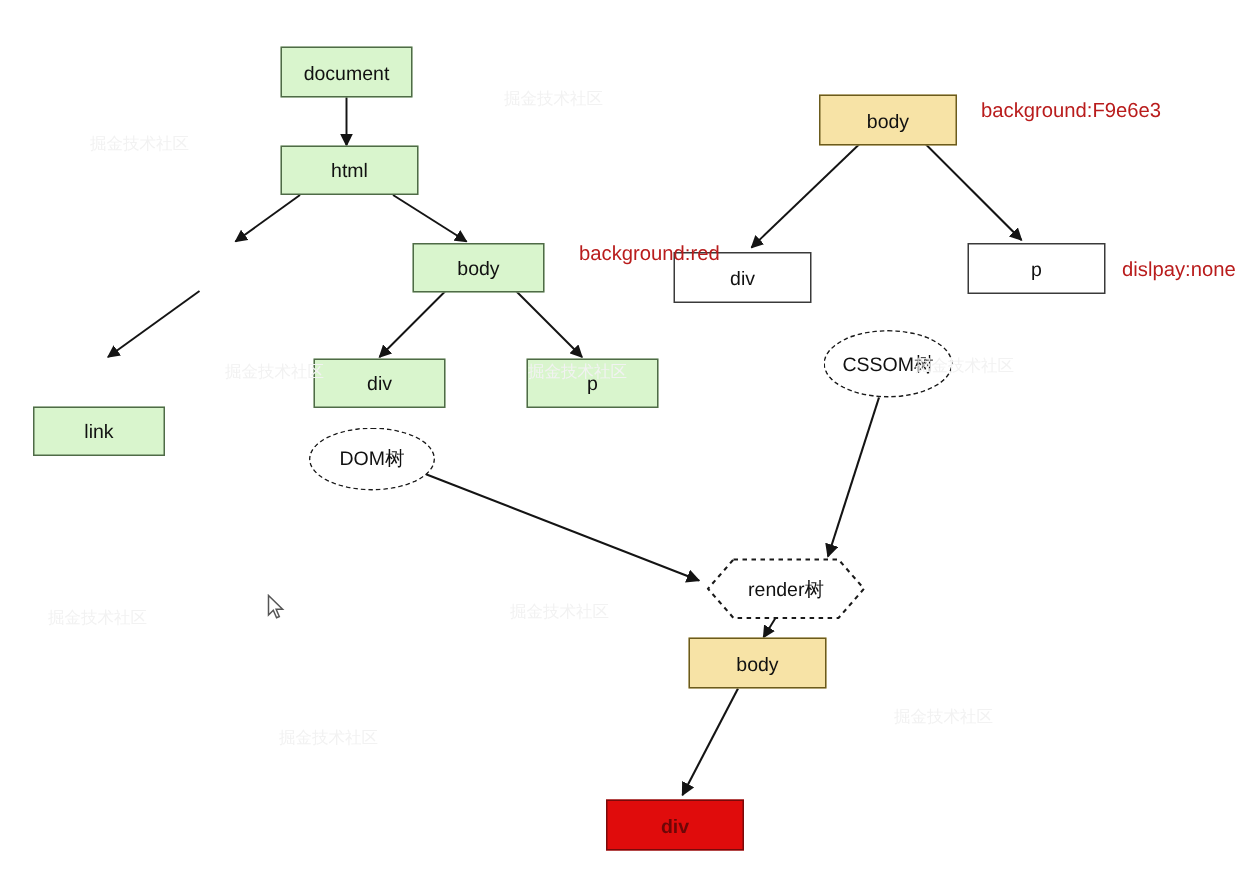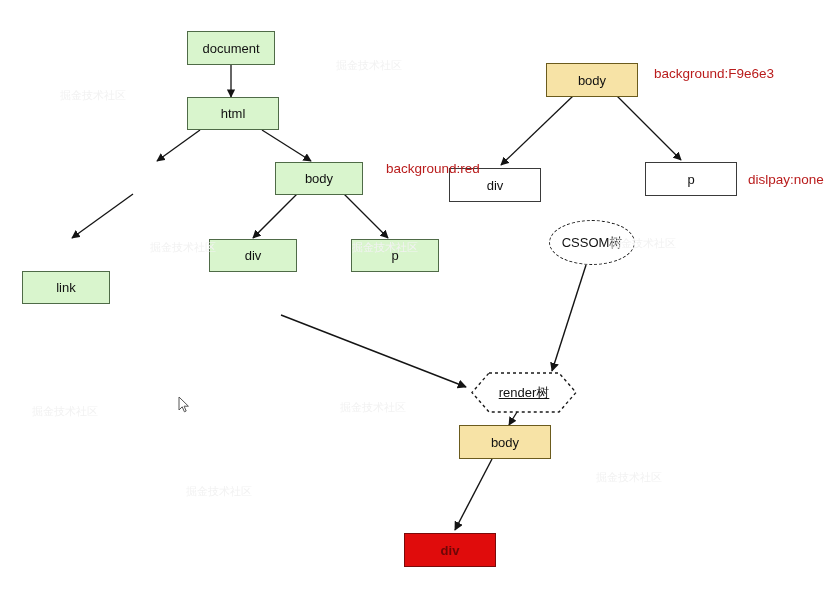--- a/index.html
+++ b/index.html
@@ -67,21 +67,20 @@
   }
   .hex-node {
     position: absolute;
     box-sizing: border-box;
     display: flex;
     align-items: center;
     justify-content: center;
     font-size: 13px;
     color: #111111;
     white-space: nowrap;
-    text-decoration: underline;
   }
   .hex-node .hex-label {
     position: relative;
     z-index: 2;
   }
   .hex-node svg {
     position: absolute;
     left: 0;
     top: 0;
   }
@@ -160,20 +159,23 @@
   </div>
 
   <div class="node green" style="left:209px; top:239px; width:88px; height:33px;">
     <span>div</span>
   </div>
 
   <div class="node green" style="left:351px; top:239px; width:88px; height:33px;">
     <span>p</span>
   </div>
 
+  <div class="ellipse-node" style="left:206px; top:285px; width:84px; height:42px;">
+    <span>DOM树</span>
+  </div>
 
   <div class="node yellow" style="left:546px; top:63px; width:92px; height:34px;">
     <span>body</span>
   </div>
 
   <div class="annot" style="left:654px; top:66px;">
     <span>background:F9e6e3</span>
   </div>
 
   <div class="node white" style="left:449px; top:168px; width:92px; height:34px;">

